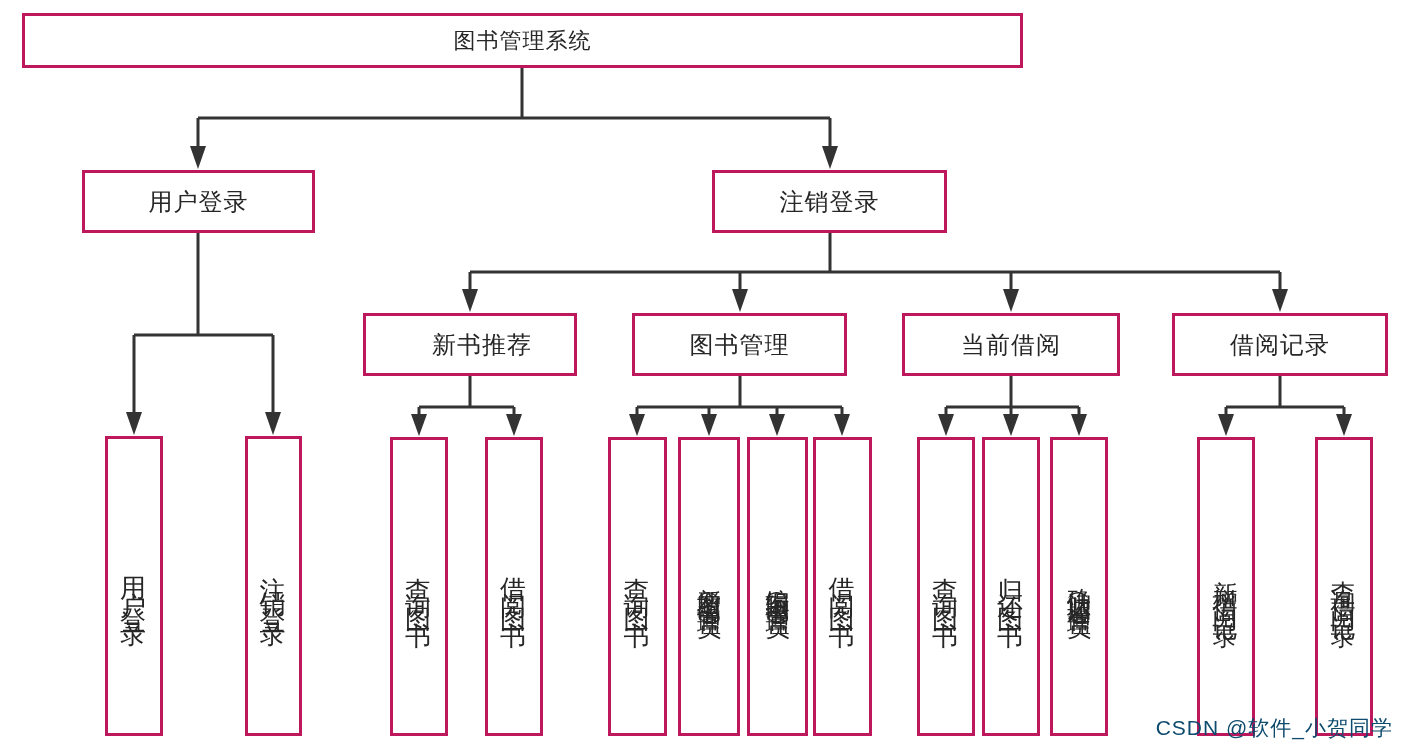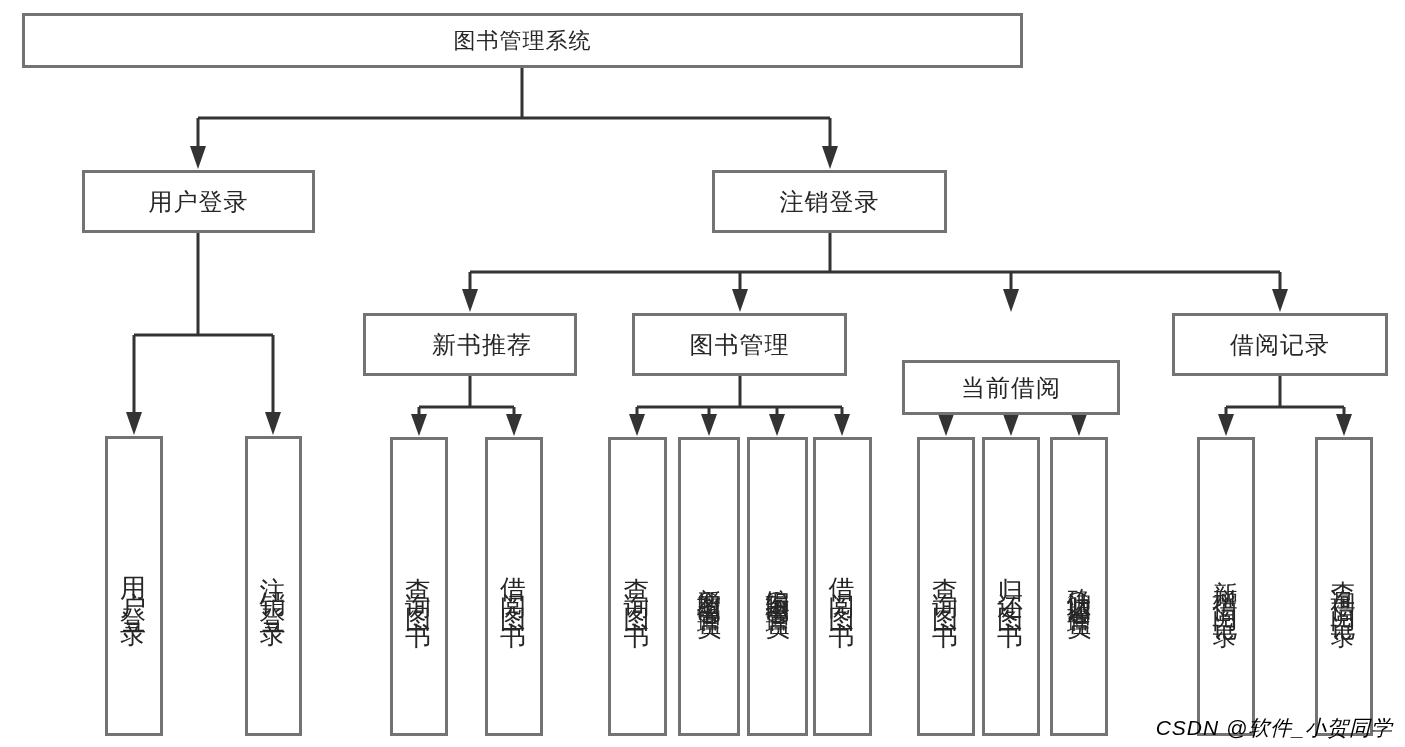--- a/index.html
+++ b/index.html
@@ -4,56 +4,56 @@
 <style>
   html,body{margin:0;padding:0;}
   body{
     width:1405px;height:747px;position:relative;background:#ffffff;
     font-family:"Liberation Sans","DejaVu Sans",sans-serif;
     color:#2b2b2b;overflow:hidden;
   }
   .stage{position:absolute;left:0;top:0;width:1405px;height:747px;}
   svg.wires{position:absolute;left:0;top:0;width:1405px;height:747px;z-index:1;}
   .node{
-    position:absolute;box-sizing:border-box;border:3px solid #737373;background:#ffffff;
+    position:absolute;box-sizing:border-box;border:3px solid #be185d;background:#ffffff;
     display:flex;align-items:center;justify-content:center;text-align:center;z-index:2;
   }
   .h-label{font-size:24px;letter-spacing:1px;color:#262626;}
   .root-label{font-size:22px;letter-spacing:1px;color:#262626;}
   .v-node span{
     writing-mode:vertical-rl;text-orientation:mixed;color:#262626;
     white-space:nowrap;
   }
   .v-short span{font-size:26px;letter-spacing:15px;}
   .v-mid span{font-size:25px;letter-spacing:9px;}
   .v-long span{font-size:24px;letter-spacing:4px;}
   
   .b-root{left:22px;top:13px;width:1001px;height:55px;}
   .b-userlogin{left:82px;top:170px;width:233px;height:63px;}
   .b-bookmgmt{left:712px;top:170px;width:235px;height:63px;}
   .b-leaf-login{left:105px;top:436px;width:58px;height:300px;}
   .b-leaf-logout{left:245px;top:436px;width:57px;height:300px;}
   .b-newbook{left:363px;top:313px;width:214px;height:63px;padding-left:24px;}
   .b-borrowing{left:632px;top:313px;width:215px;height:63px;}
-  .b-current{left:902px;top:313px;width:218px;height:55px;margin-top:47px;}
+  .b-current{left:902px;top:313px;width:218px;height:63px;}
   .b-records{left:1172px;top:313px;width:216px;height:63px;}
   .b-q1{left:390px;top:437px;width:58px;height:299px;}
   .b-l1{left:485px;top:437px;width:58px;height:299px;}
   .b-q2{left:608px;top:437px;width:59px;height:299px;}
   .b-add{left:678px;top:437px;width:62px;height:299px;}
   .b-edit{left:747px;top:437px;width:61px;height:299px;}
   .b-l2{left:813px;top:437px;width:59px;height:299px;}
   .b-q3{left:917px;top:437px;width:58px;height:299px;}
   .b-return{left:982px;top:437px;width:58px;height:299px;}
   .b-confirm{left:1050px;top:437px;width:58px;height:299px;}
   .b-addrec{left:1197px;top:437px;width:58px;height:299px;}
   .b-qrec{left:1315px;top:437px;width:58px;height:299px;}
   .watermark{
     position:absolute;right:12px;top:714px;z-index:3;
-    font-size:21px;color:#000000;letter-spacing:1px;font-style:italic;
+    font-size:21px;color:#0c4a6e;letter-spacing:1px;
   }
 </style>
 </head>
 <body>
 
 <div class="stage">
 
   <svg class="wires" viewBox="0 0 1405 747" xmlns="http://www.w3.org/2000/svg">
     <g stroke="#333333" stroke-width="3" fill="none">
 

